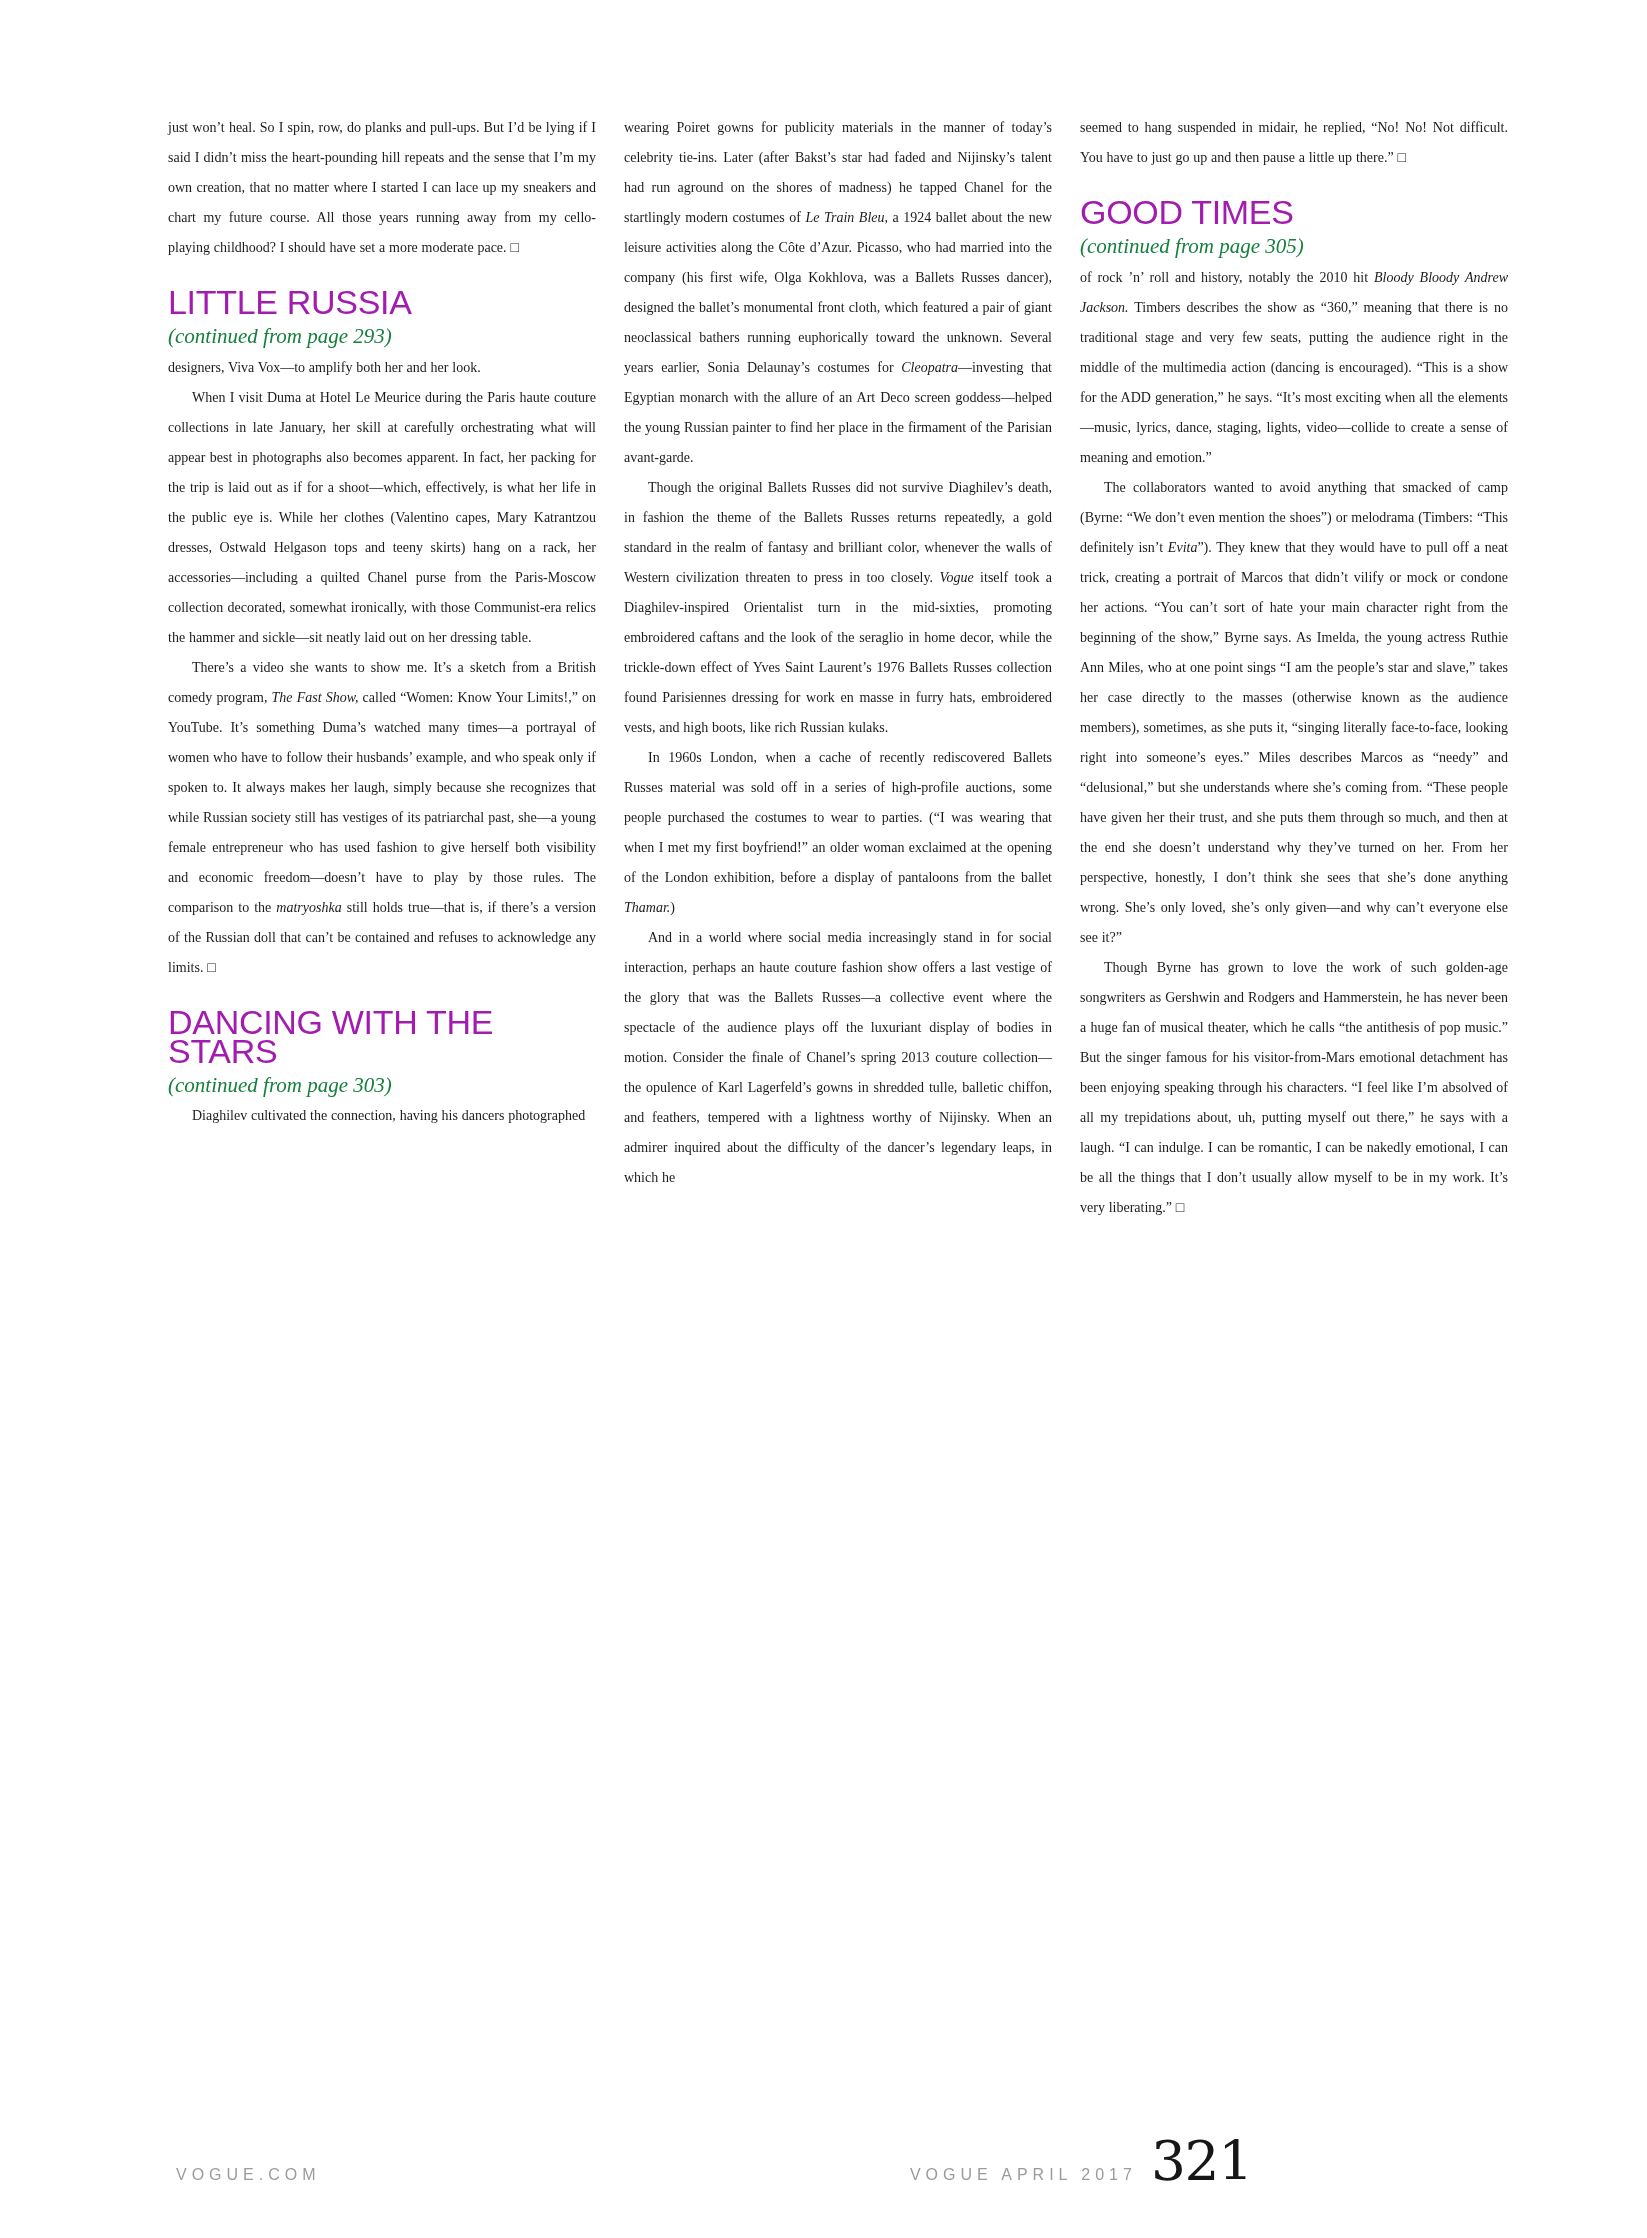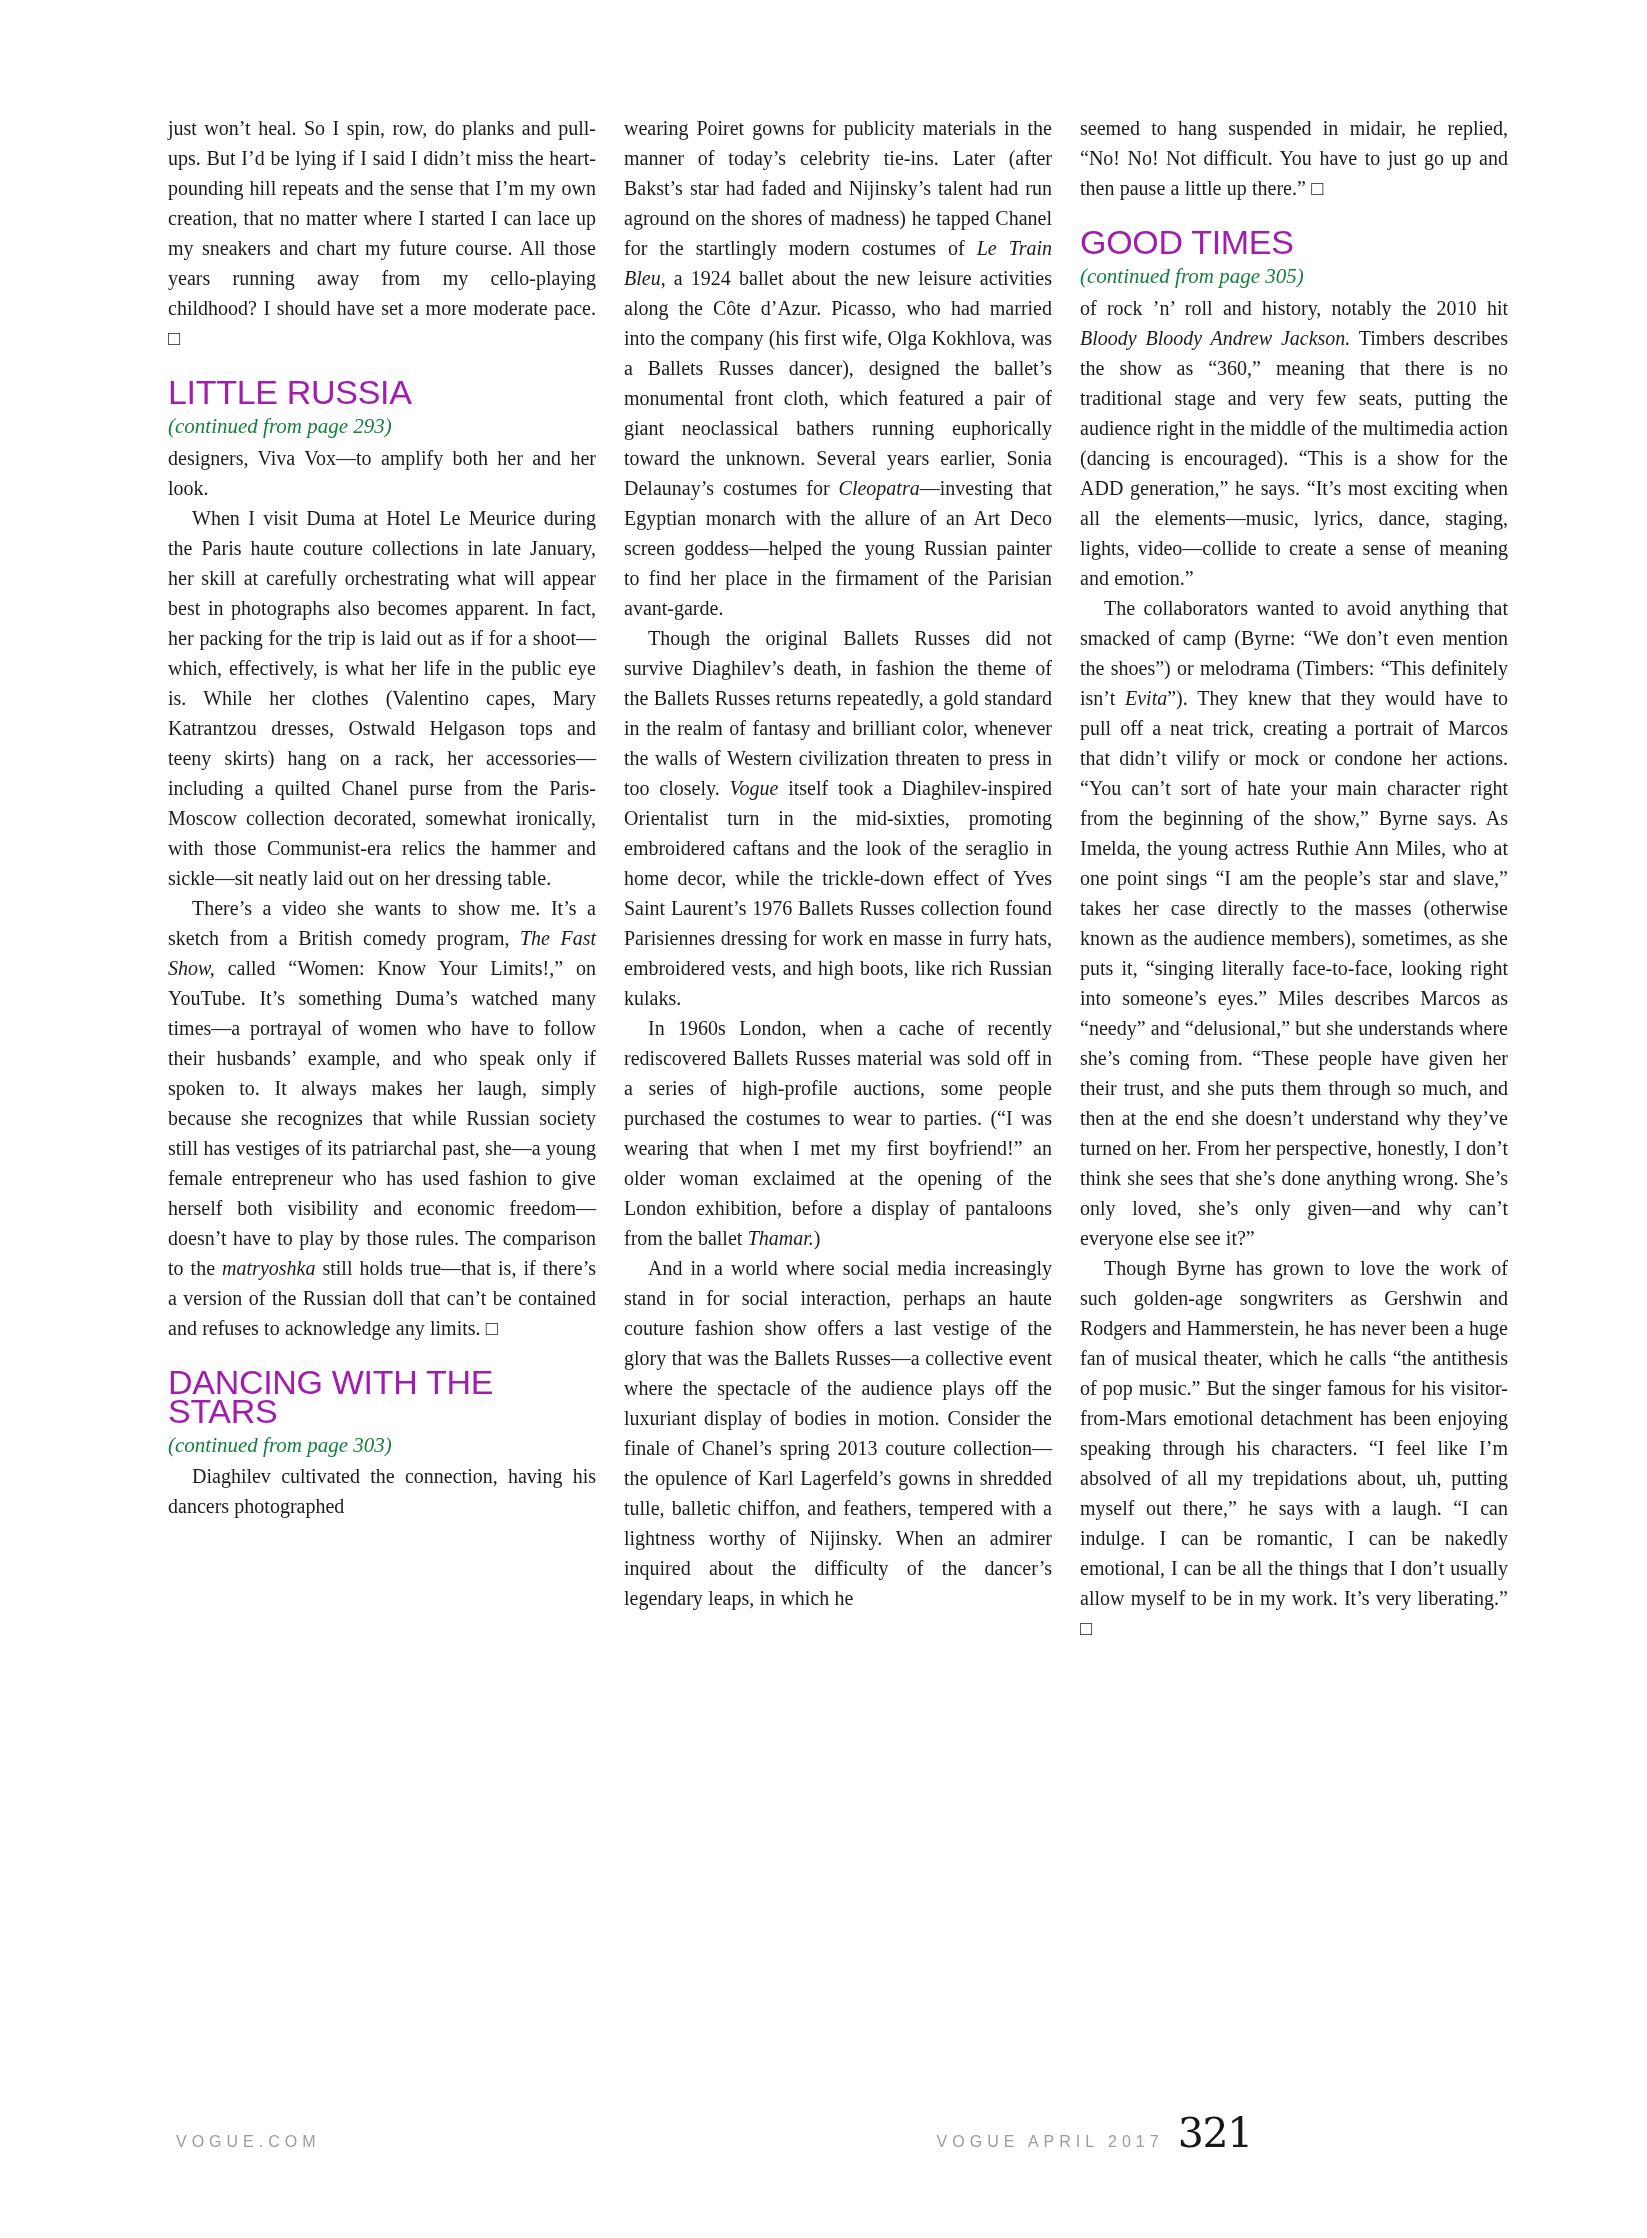--- a/index.html
+++ b/index.html
@@ -11,21 +11,21 @@
   .page { position:relative; width:1647px; height:2239px; overflow:hidden; background:#ffffff; }
 
   .columns {
     position:absolute; left:168px; top:113px;
     display:flex; gap:28px;
   }
   .col { width:428px; }
 
   .para {
     margin:0; color:#1b1b1b;
-    font-size:20px; line-height:30px;
+    font-size:14px; line-height:30px;
     text-align:justify; text-justify:inter-word;
     hyphens:auto; -webkit-hyphens:auto;
     word-spacing:0.3px;
     font-family:"Liberation Serif", "DejaVu Sans", serif;
   }
   .para.indent { text-indent:24px; }
 
   .article-heading {
     font-family:"Liberation Sans", sans-serif;
     font-weight:400; font-size:34px; line-height:29px;
@@ -48,21 +48,21 @@
     font-size:16px; letter-spacing:5px; color:#9b9b9b;
   }
   .footer-right { margin-right:136px; display:flex; align-items:baseline; }
   .footer-issue {
     font-family:"Liberation Sans", sans-serif;
     font-size:16px; letter-spacing:5px; color:#9b9b9b;
     margin-right:14px;
   }
   .page-number {
     font-family:"DejaVu Serif", "Liberation Serif", serif;
-    font-size:41px; line-height:41px; color:#171717; letter-spacing:-1.3px;
+    font-size:55px; line-height:41px; color:#171717; letter-spacing:-1.3px;margin-top:28px;
   }
 </style>
 </head>
 <body>
 
 <div class="page">
 
   <main class="columns">
     <section class="col">
         <p class="para">just won’t heal. So I spin, row, do planks and pull-ups. But I’d be lying if I said I didn’t miss the heart-pounding hill repeats and the sense that I’m my own creation, that no matter where I started I can lace up my sneakers and chart my future course. All those years running away from my cello-playing childhood? I should have set a more moderate pace. □</p>

